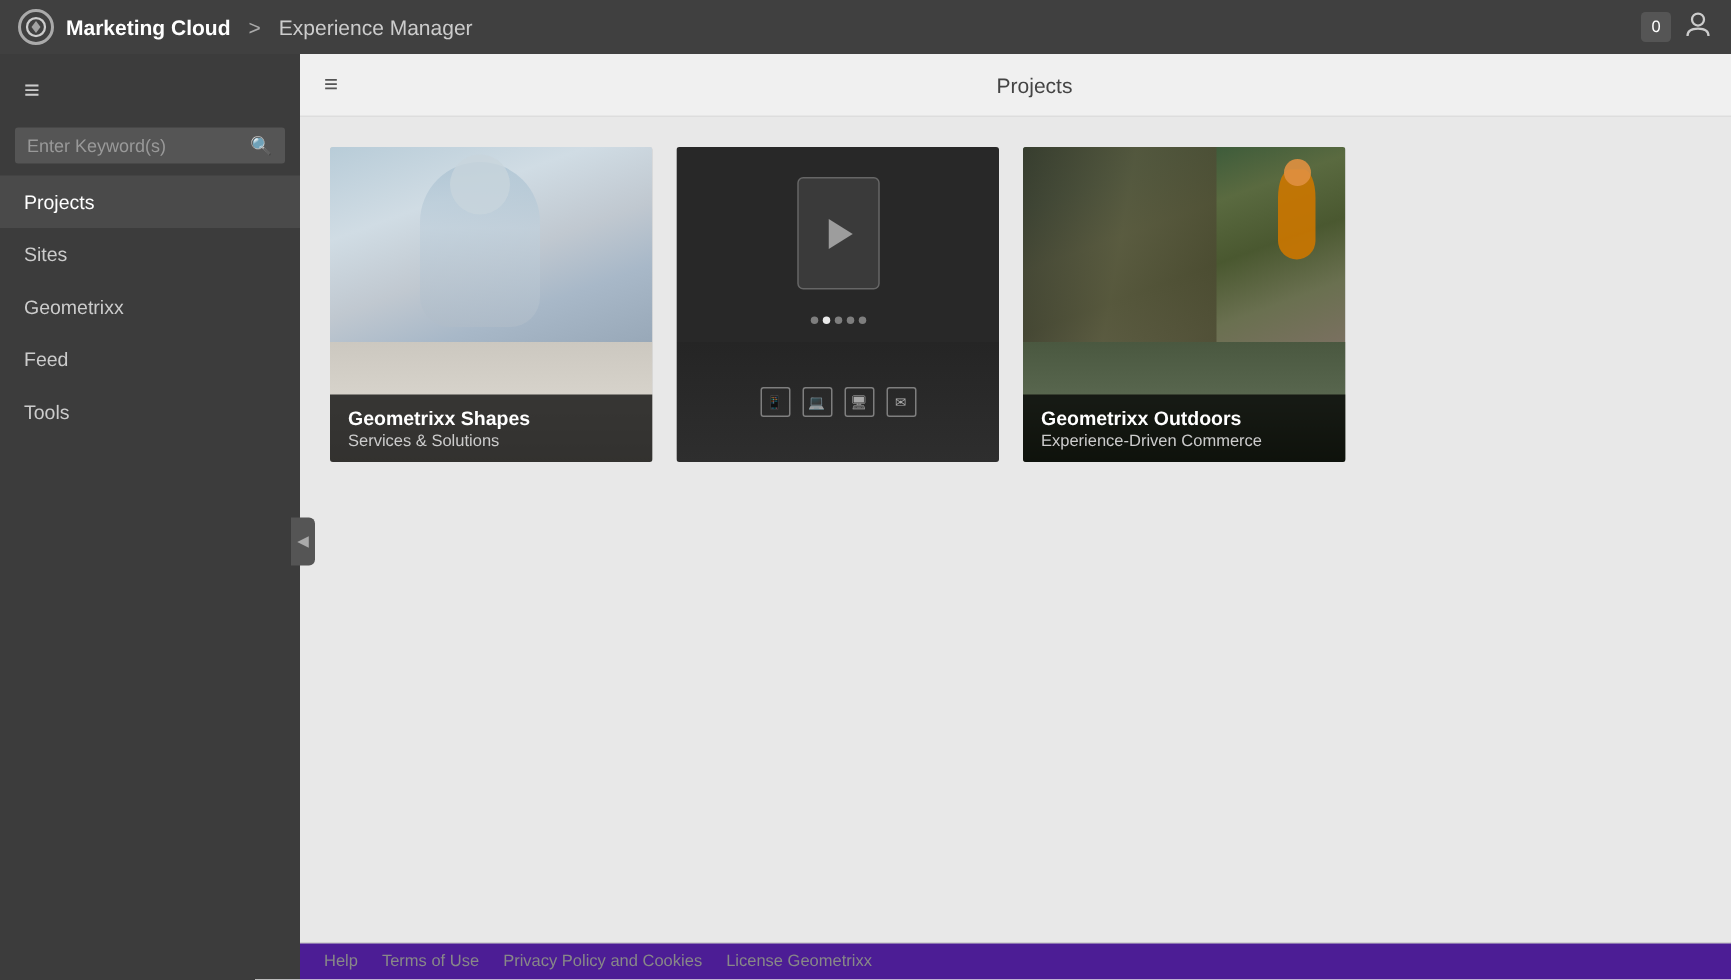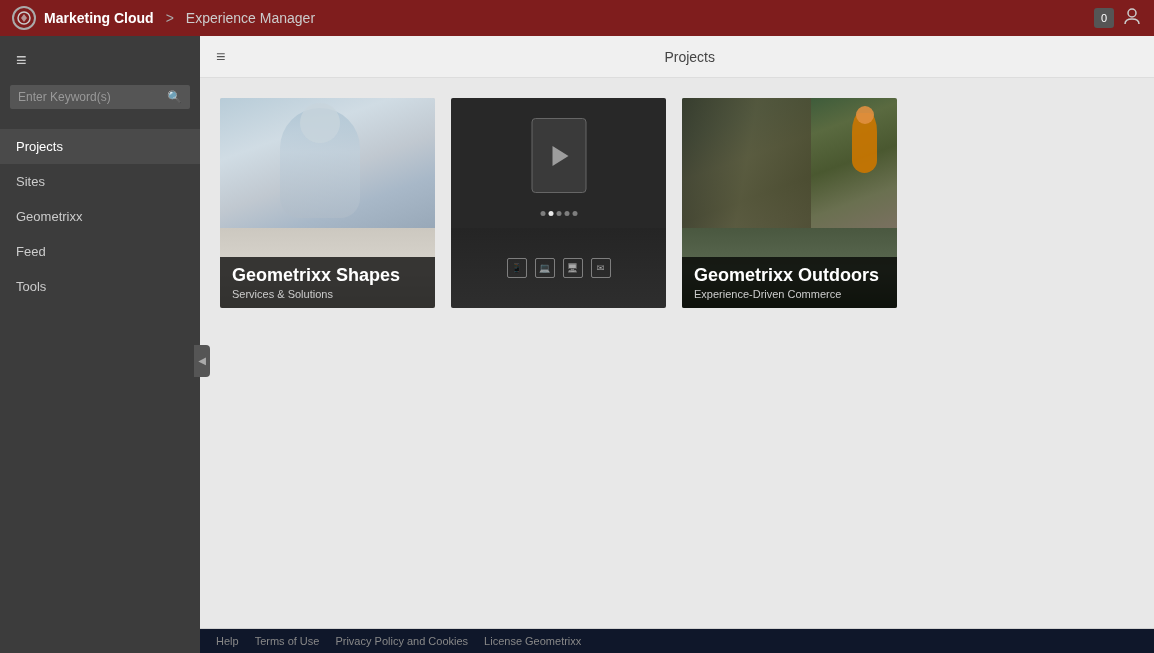--- a/index.html
+++ b/index.html
@@ -1,20 +1,20 @@
 <!DOCTYPE html>
 <html><head>
   <meta charset="utf-8">
   <style>
     * { margin: 0; padding: 0; box-sizing: border-box; }
     body { font-family: Arial, sans-serif; background: #e8e8e8; width: 1154px; height: 653px; overflow: hidden; }
 
     
     .top-bar {
-      background: #7f1d1d;
+      background: #404040;
       height: 36px;
       display: flex;
       align-items: center;
       padding: 0 12px;
       justify-content: space-between;
     }
     .top-bar-left {
       display: flex;
       align-items: center;
       gap: 8px;
@@ -74,21 +74,21 @@
       flex-shrink: 0;
       position: relative;
     }
     .sidebar-menu-icon {
       padding: 14px 16px;
       color: #ccc;
       font-size: 18px;
       cursor: pointer;
     }
     .search-bar {
-      padding: 0 10px 20px 10px;
+      padding: 0 10px 8px 10px;
     }
     .search-bar input {
       width: 100%;
       background: #555;
       border: none;
       color: #ccc;
       padding: 5px 8px;
       font-size: 12px;
       outline: none;
       border-radius: 2px;
@@ -197,32 +197,32 @@
     .card-overlay {
       position: absolute;
       bottom: 0;
       left: 0;
       right: 0;
       background: rgba(0,0,0,0.75);
       padding: 8px 12px;
     }
     .card-name {
       color: #fff;
-      font-size: 18px;
+      font-size: 13px;
       font-weight: bold;
     }
     .card-desc {
       color: #ccc;
       font-size: 11px;
       margin-top: 2px;
     }
 
     
     .footer {
-      background: #0f172a;
+      background: #4c1d95;
       border-top: 1px solid #d0d0d0;
       padding: 6px 16px;
       display: flex;
       align-items: center;
       gap: 16px;
       font-size: 11px;
       color: #888;
     }
     .footer-right {
       margin-left: auto;

